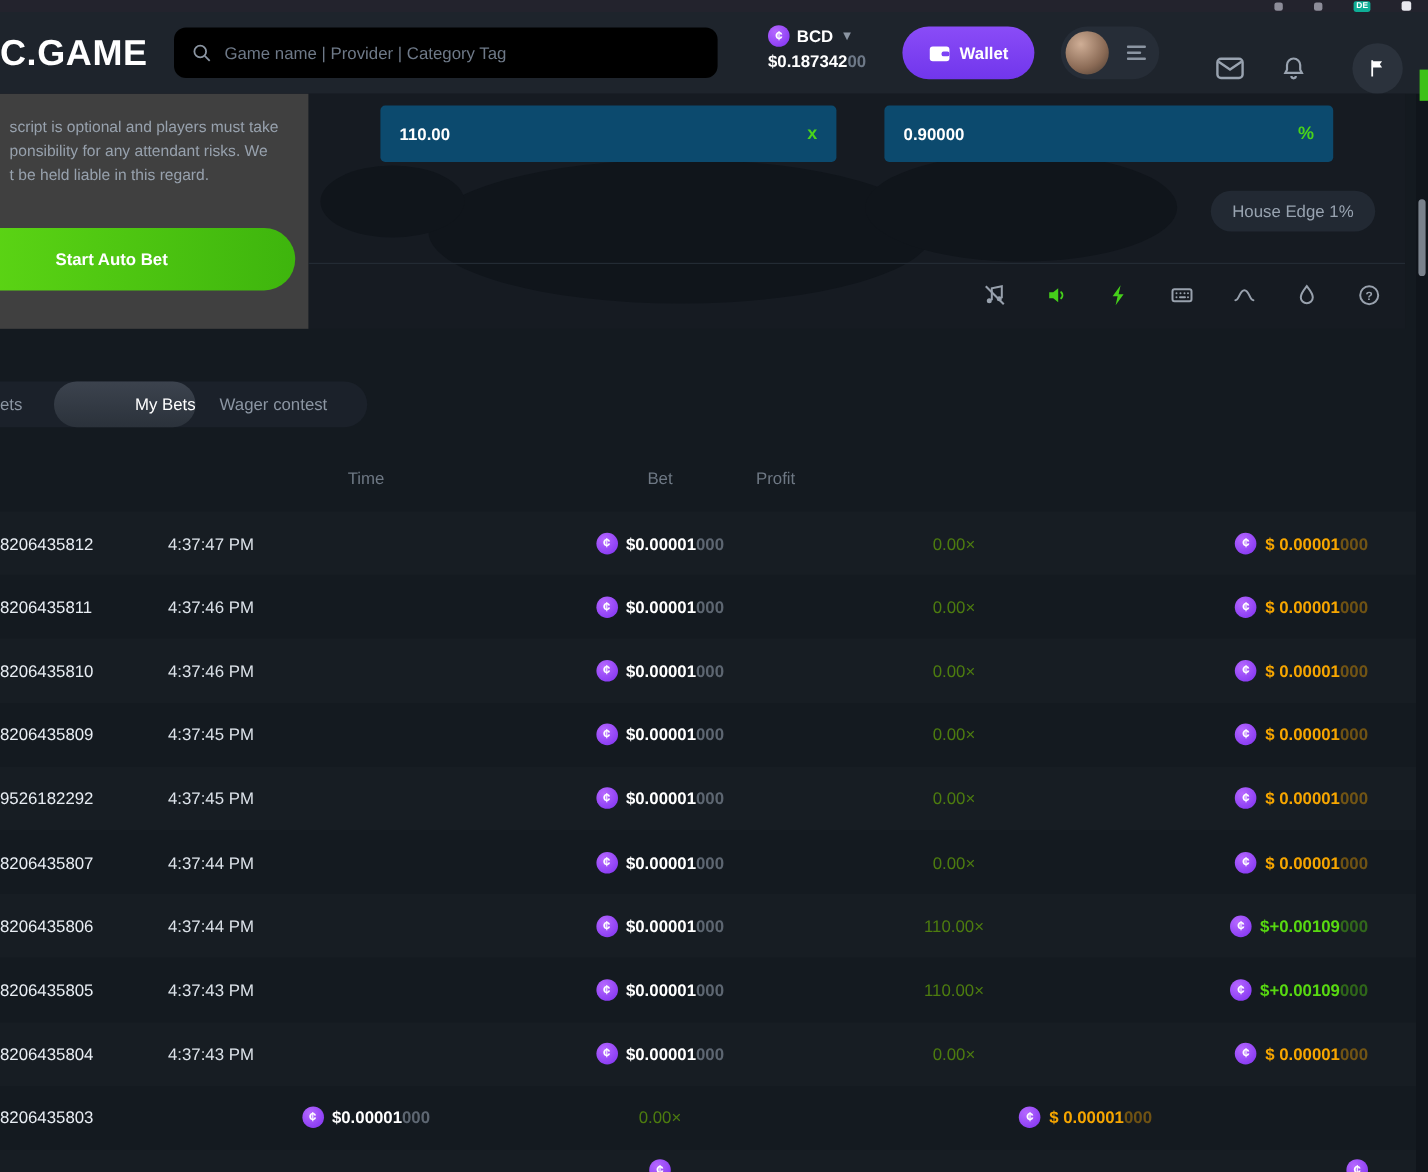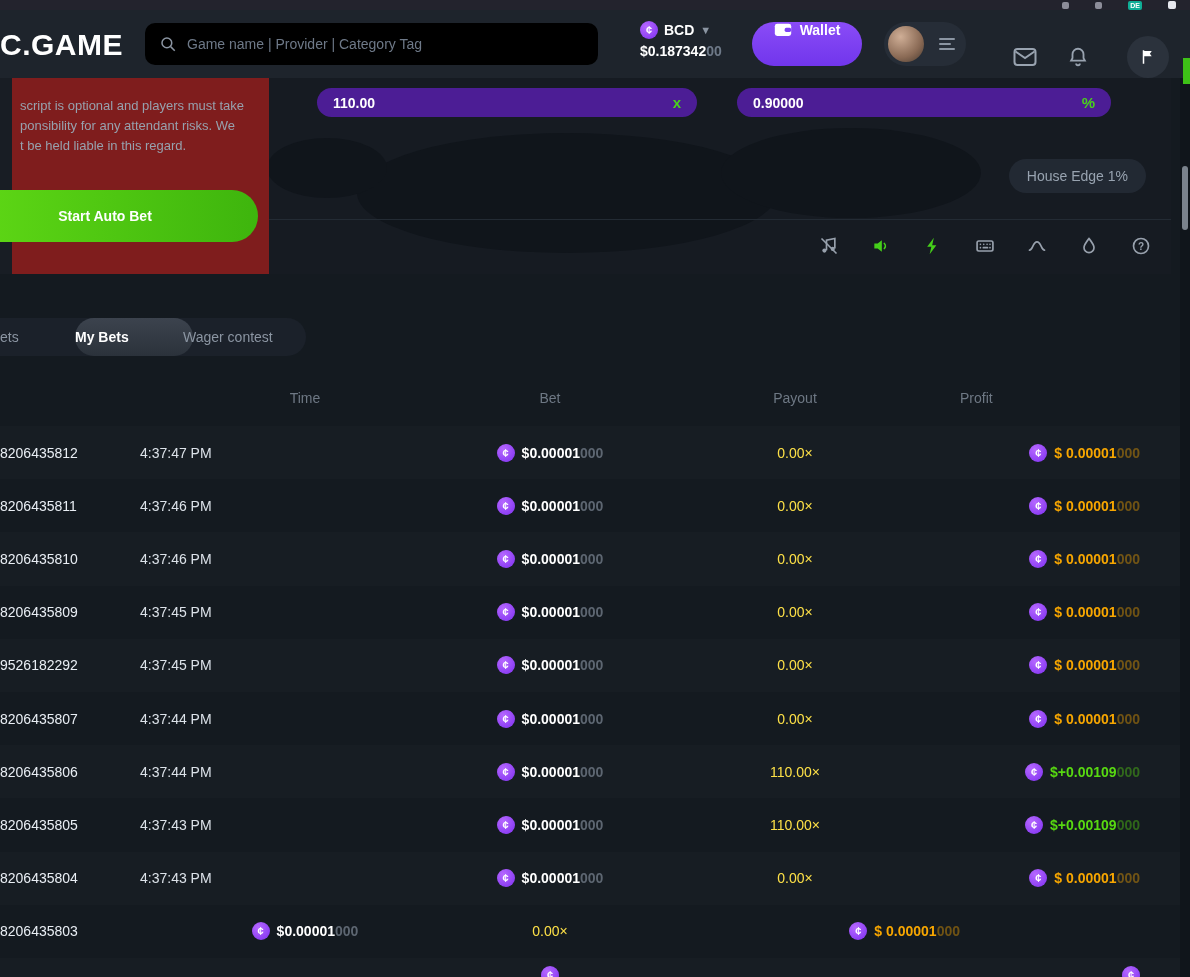--- a/index.html
+++ b/index.html
@@ -16,61 +16,61 @@
   .header{position:absolute;top:10px;left:0;right:0;height:68px;background:#1e242c;z-index:20}
   .logo{position:absolute;left:0;top:18px;font-size:30px;font-weight:bold;color:#fff;letter-spacing:.5px;cursor:pointer}
   .search{position:absolute;left:145px;top:13px;width:453px;height:42px;border-radius:10px;background:#000000;display:flex;align-items:center;padding:0 14px;gap:10px}
   .search input{flex:1;background:transparent;border:none;outline:none;color:#e8edf3;font-size:14px;font-family:"Liberation Sans",sans-serif}
   .search input::placeholder{color:#6e7988}
   .currency{position:absolute;left:640px;top:11px;cursor:pointer}
   .cur-row1{display:flex;align-items:center;gap:6px;font-size:14px;font-weight:bold;color:#fff}
   .chev{color:#8b95a2;font-size:11px}
   .balance{font-size:14px;font-weight:bold;margin-top:4px;color:#fff}
   .dim{color:#6e7988}
-  .wallet-btn{position:absolute;left:752px;top:12px;width:110px;height:44px;border-radius:22px;background:linear-gradient(180deg,#8a4cf7,#7136ec);border:none;color:#fff;font-weight:bold;font-size:14px;display:flex;align-items:flex-start;justify-content:center;gap:8px;cursor:pointer;font-family:"Liberation Sans",sans-serif}
+  .wallet-btn{position:absolute;left:752px;top:12px;width:110px;height:44px;border-radius:22px;background:linear-gradient(180deg,#8a4cf7,#7136ec);border:none;color:#fff;font-weight:bold;font-size:14px;display:flex;align-items:center;justify-content:center;gap:8px;cursor:pointer;font-family:"Liberation Sans",sans-serif}
   .profile{position:absolute;left:884px;top:12px;width:82px;height:44px;border-radius:22px;background:#262d37;display:flex;align-items:center;justify-content:space-between;padding:0 11px 0 4px;cursor:pointer}
   .avatar{width:36px;height:36px;border-radius:50%;background:radial-gradient(circle at 35% 30%,#cfae96,#8a6a55 60%,#46382e)}
   .hdr-ic{position:absolute;display:flex;cursor:pointer}
   .flag-circle{position:absolute;left:1127px;top:26px;width:42px;height:42px;border-radius:50%;background:#2b323c;display:flex;align-items:center;justify-content:center;cursor:pointer}
   .green-edge{position:absolute;right:0;top:58px;width:7px;height:26px;background:#3ec117;z-index:25}
 
   
   .game{position:absolute;top:78px;left:0;right:19px;height:196px;background:#181d24}
   .game-main{position:absolute;left:257px;right:0;top:0;bottom:0;background:#161b22;overflow:hidden}
   .blob{position:absolute;border-radius:50%;background:#10151b}
-  .ginput{position:absolute;top:10px;height:29px;background:#4c1d95;border-radius:16px;display:flex;align-items:center;justify-content:space-between;padding:0 16px}
+  .ginput{position:absolute;top:10px;height:47px;background:#0c4a6e;border-radius:4px;display:flex;align-items:center;justify-content:space-between;padding:0 16px}
   .ginput input{background:transparent;border:none;outline:none;color:#fff;font-weight:bold;font-size:14px;width:80%;font-family:"Liberation Sans",sans-serif}
   .gsuffix{color:#49d31a;font-weight:bold;font-size:15px}
   .house-chip{position:absolute;right:25px;top:81px;height:34px;line-height:34px;padding:0 18px;border-radius:17px;background:#222933;color:#98a3b0;font-size:14px}
   .gdivider{position:absolute;left:0;right:0;top:141px;border-top:1px solid #232b34}
   .toolbar{position:absolute;right:20px;top:158px;display:flex;gap:32px;align-items:center}
   .tbicon{width:20px;height:20px;display:flex;align-items:center;justify-content:center;cursor:pointer}
 
-  .left-panel{position:absolute;left:12px;top:0;bottom:0;width:257px;background:#7f1d1d}
+  .left-panel{position:absolute;left:0;top:0;bottom:0;width:257px;background:#404040}
   .disclaimer{position:absolute;left:8px;top:18px;font-size:13px;line-height:20px;color:#97a1ad}
   .start-btn{position:absolute;left:-60px;top:112px;width:306px;height:52px;border-radius:26px;border:none;background:linear-gradient(90deg,#61da16,#3eb50d);color:#fff;font-weight:bold;font-size:14px;cursor:pointer;font-family:"Liberation Sans",sans-serif}
 
   
   .tabs-bg{position:absolute;top:318px;left:-40px;width:346px;height:38px;border-radius:19px;background:#1b212a}
   .tab{position:absolute;top:318px;height:38px;line-height:38px;font-size:14px;color:#8b95a2;cursor:pointer}
   .tab-ets{left:0}
-  .tab-active{left:75px;width:118px;border-radius:19px;background:linear-gradient(180deg,#3c434e,#2b323b);color:#fff;font-weight:bold;text-align:left}
+  .tab-active{left:45px;width:118px;border-radius:19px;background:linear-gradient(180deg,#3c434e,#2b323b);color:#fff;font-weight:normal;text-align:right}
   .tab-wager{left:183px}
 
   
   .thead{position:absolute;top:370px;left:0;right:10px;height:56px;display:grid;grid-template-columns:140px 330px 160px 330px 1fr;align-items:center;padding-right:40px;color:#6e7884;font-size:14px}
   .th-c{text-align:center}.th-r{text-align:left}
   .rows{position:absolute;top:426px;left:0;right:10px;bottom:0;overflow:hidden}
   .row{display:grid;grid-template-columns:140px 330px 160px 330px 1fr;align-items:center;height:53.2px;padding-right:40px;font-size:14px;cursor:pointer}
   .row:nth-child(odd){background:rgba(255,255,255,0.015)}
   .row.partial{align-items:flex-start;padding-top:8px}
   .cell-id{color:#e9eef4}
   .cell-time{text-align:left;color:#dce2e9}
   .cell-bet{display:flex;justify-content:center;align-items:center;gap:7px;font-weight:bold}
-  .cell-payout{text-align:center;color:#fde047}
+  .cell-payout{text-align:center;color:#4d7c0f}
   .cell-profit{display:flex;justify-content:flex-end;align-items:center;gap:7px;font-weight:bold}
   .coin{width:18px;height:18px;min-width:18px;border-radius:50%;background:radial-gradient(circle at 35% 30%,#b668ff,#7d2ff0);color:#fff;font-size:11px;font-weight:bold;display:flex;align-items:center;justify-content:center}
   .bet-main{color:#fff}
   .bet-dim{color:#5d6671}
   .loss{color:#f7a600}.loss-dim{color:#f7a600;opacity:.4}
   .win{color:#58d911}.win-dim{color:#58d911;opacity:.4}
 
   
   .scroll-track{position:absolute;right:0;top:78px;bottom:0;width:10px;background:#10151b}
   .scroll-thumb{position:absolute;right:2px;top:88px;width:6px;height:64px;border-radius:3px;background:#7a828c;cursor:pointer}
@@ -226,21 +226,20 @@
 
 <div class="tabs-bg"></div>
 <div class="tab tab-ets">ets</div>
 <div class="tab tab-active">My Bets</div>
 <div class="tab tab-wager">Wager contest</div>
 
 <div class="thead">
   <div></div>
   <div class="th-c">Time</div>
   <div class="th-c">Bet</div>
-  <div class="th-c">Payout</div>
   <div class="th-r">Profit</div>
 </div>
 <div class="rows" id="rows">
     <div class="row">
       <div class="cell-id">8206435812</div>
       <div class="cell-time">4:37:47 PM</div>
       <div class="cell-bet">
         <span class="coin">¢</span>
         <span><span class="bet-main">$0.00001</span><span class="bet-dim">000</span></span>
       </div>

